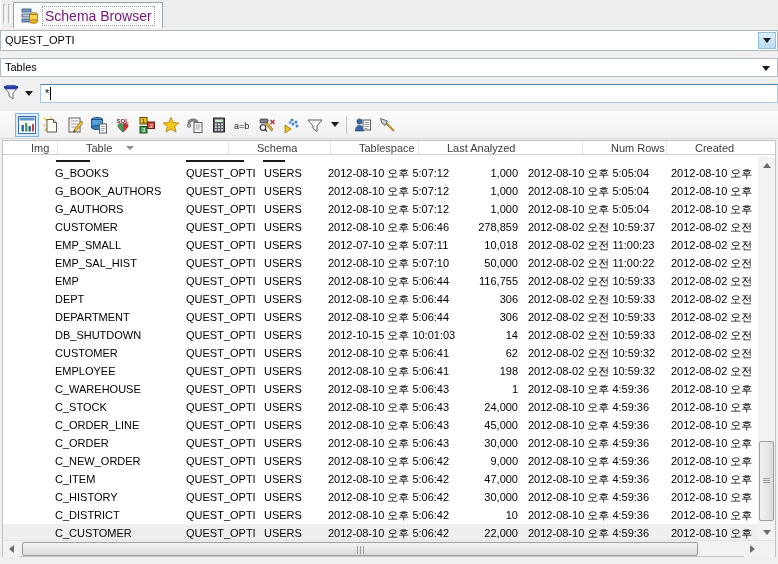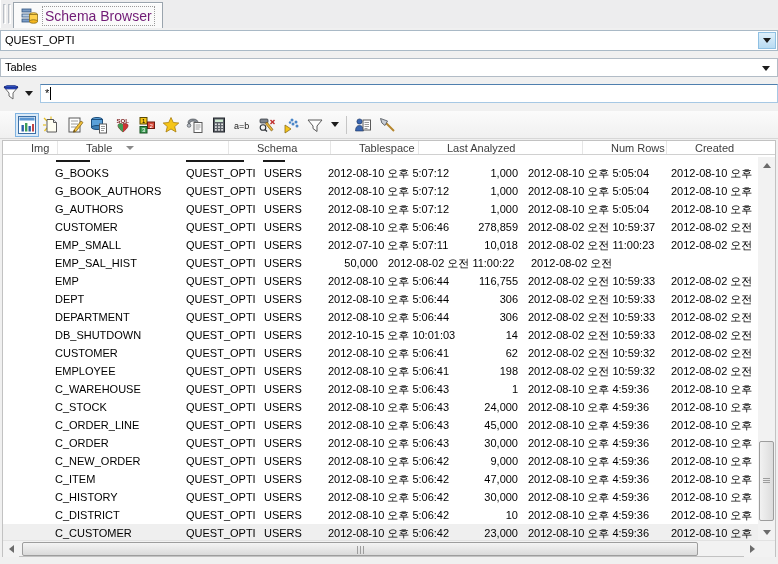--- a/index.html
+++ b/index.html
@@ -430,20 +430,21 @@
     <div class="cell c-la">2012-07-10 오후 5:07:11</div>
     <div class="cell c-rows">10,018</div>
     <div class="cell c-created">2012-08-02 오전 11:00:23</div>
     <div class="cell c-ddl">2012-08-02 오전</div>
   </div>
           <div class="row">
     <div class="cell c-img"></div>
     <div class="cell c-table">EMP_SAL_HIST</div>
     <div class="cell c-schema">QUEST_OPTI</div>
     <div class="cell c-tbsp">USERS</div>
+    <div class="cell c-la">2012-08-10 오후 5:07:10</div>
     <div class="cell c-rows">50,000</div>
     <div class="cell c-created">2012-08-02 오전 11:00:22</div>
     <div class="cell c-ddl">2012-08-02 오전</div>
   </div>
           <div class="row">
     <div class="cell c-img"></div>
     <div class="cell c-table">EMP</div>
     <div class="cell c-schema">QUEST_OPTI</div>
     <div class="cell c-tbsp">USERS</div>
     <div class="cell c-la">2012-08-10 오후 5:06:44</div>
@@ -580,21 +581,21 @@
     <div class="cell c-rows">10</div>
     <div class="cell c-created">2012-08-10 오후 4:59:36</div>
     <div class="cell c-ddl">2012-08-10 오후</div>
   </div>
           <div class="row selected">
     <div class="cell c-img"></div>
     <div class="cell c-table">C_CUSTOMER</div>
     <div class="cell c-schema">QUEST_OPTI</div>
     <div class="cell c-tbsp">USERS</div>
     <div class="cell c-la">2012-08-10 오후 5:06:42</div>
-    <div class="cell c-rows">23,000</div>
+    <div class="cell c-rows">22,000</div>
     <div class="cell c-created">2012-08-10 오후 4:59:36</div>
     <div class="cell c-ddl">2012-08-10 오후</div>
   </div>
         </div>
 
       <div class="vscroll">
         <div class="sbtn up">
             <span class="tri-up"></span>
           </div>
         <div class="vthumb">

